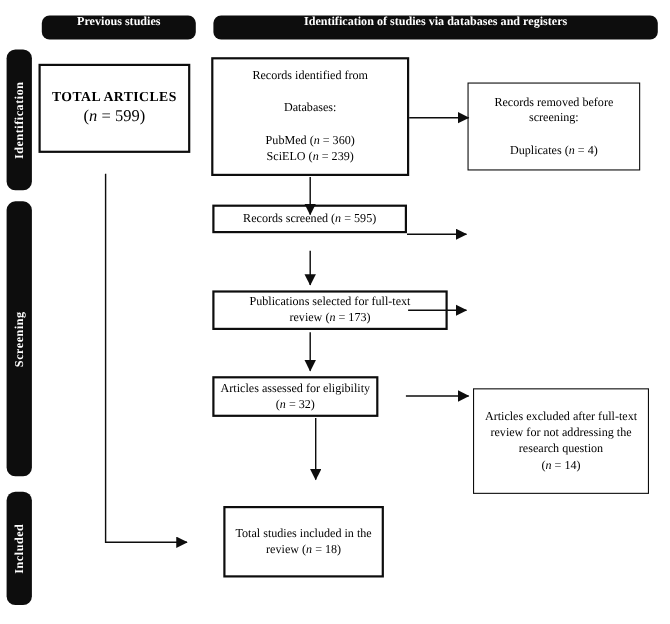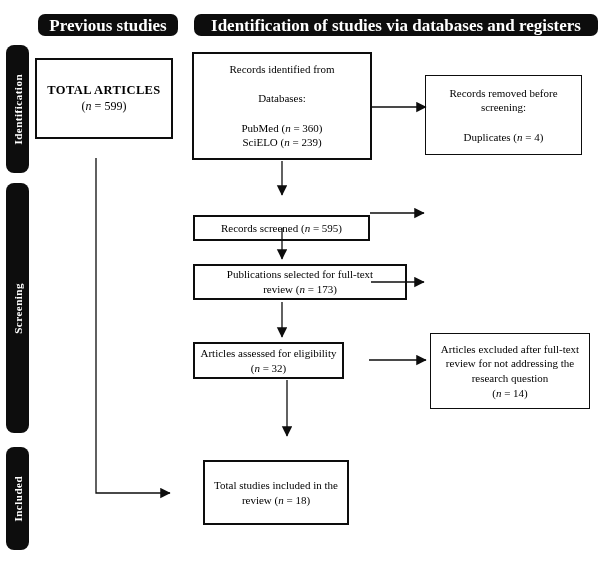--- a/index.html
+++ b/index.html
@@ -3,38 +3,38 @@
 <meta charset="utf-8">
 <style>
   html,body { margin:0; padding:0; background:#ffffff; }
   .canvas {
     position:relative; width:609px; height:567px; background:#ffffff;
     font-family:"Liberation Serif", serif; color:#000;
     overflow:hidden;
   }
   .hdr {
     position:absolute; background:#0d0d0d; color:#fff; border-radius:7px;
-    display:flex; align-items:flex-end; justify-content:center;
-    font-weight:bold; font-size:17px; text-align:center;
+    display:flex; align-items:flex-start; justify-content:center;
+    font-weight:bold; font-size:11px; text-align:center;
   }
   .stage {
     position:absolute; background:#0d0d0d; color:#fff; border-radius:8px;
     display:flex; align-items:center; justify-content:center;
     font-weight:bold; font-size:11px;
   }
   .stage span { writing-mode:vertical-rl; transform:rotate(180deg); letter-spacing:0.5px; }
   .box {
     position:absolute; background:#fff; border:2px solid #0d0d0d;
     display:flex; flex-direction:column; align-items:center; justify-content:center;
     text-align:center; font-size:11px; line-height:1.33;
     padding:2px 0; box-sizing:border-box;
   }
   .box.thin { border-width:1.5px; }
   .ta-title { font-weight:bold; font-size:12.5px; letter-spacing:0.4px; }
-  .ta-count { font-size:12px; }
+  .ta-count { font-size:15px; }
   .arrows { position:absolute; left:0; top:0; pointer-events:none; }
 </style>
 </head>
 <body>
 
 <div class="canvas">
 
   <div class="hdr" style="left:38px; top:14px; width:140px; height:22px;">
     <span>Previous studies</span>
   </div>
@@ -58,35 +58,35 @@
   </div>
 
   <div class="box" style="left:192px; top:52px; width:180px; height:108px;">
     <div>Records identified from<br><br>Databases:<br><br>PubMed (<i>n</i> = 360)<br>SciELO (<i>n</i> = 239)</div>
   </div>
 
   <div class="box thin" style="left:425px; top:75px; width:157px; height:80px;">
     <div>Records removed before<br>screening:<br><br>Duplicates (<i>n</i> = 4)</div>
   </div>
 
-  <div class="box" style="left:193px; top:215px; width:177px; height:26px;">
+  <div class="box" style="left:193px; top:186px; width:177px; height:26px;">
     <div>Records screened (<i>n</i> = 595)</div>
   </div>
 
 
   <div class="box" style="left:193px; top:264px; width:214px; height:36px;">
     <div>Publications selected for full-text<br>review (<i>n</i> = 173)</div>
   </div>
 
 
   <div class="box" style="left:193px; top:342px; width:151px; height:37px;">
     <div>Articles assessed for eligibility<br>(<i>n</i> = 32)</div>
   </div>
 
-  <div class="box thin" style="left:430px; top:333px; width:160px; height:76px;">
+  <div class="box thin" style="left:430px; top:353px; width:160px; height:96px;">
     <div>Articles excluded after full-text<br>review for not addressing the<br>research question<br>(<i>n</i> = 14)</div>
   </div>
 
   <div class="box" style="left:203px; top:460px; width:146px; height:65px;">
     <div>Total studies included in the<br>review (<i>n</i> = 18)</div>
   </div>
 
   <svg class="arrows" width="609" height="567" viewBox="0 0 609 567">
     <defs>
       <marker id="arw" markerWidth="9" markerHeight="9" refX="7.5" refY="4" orient="auto">

